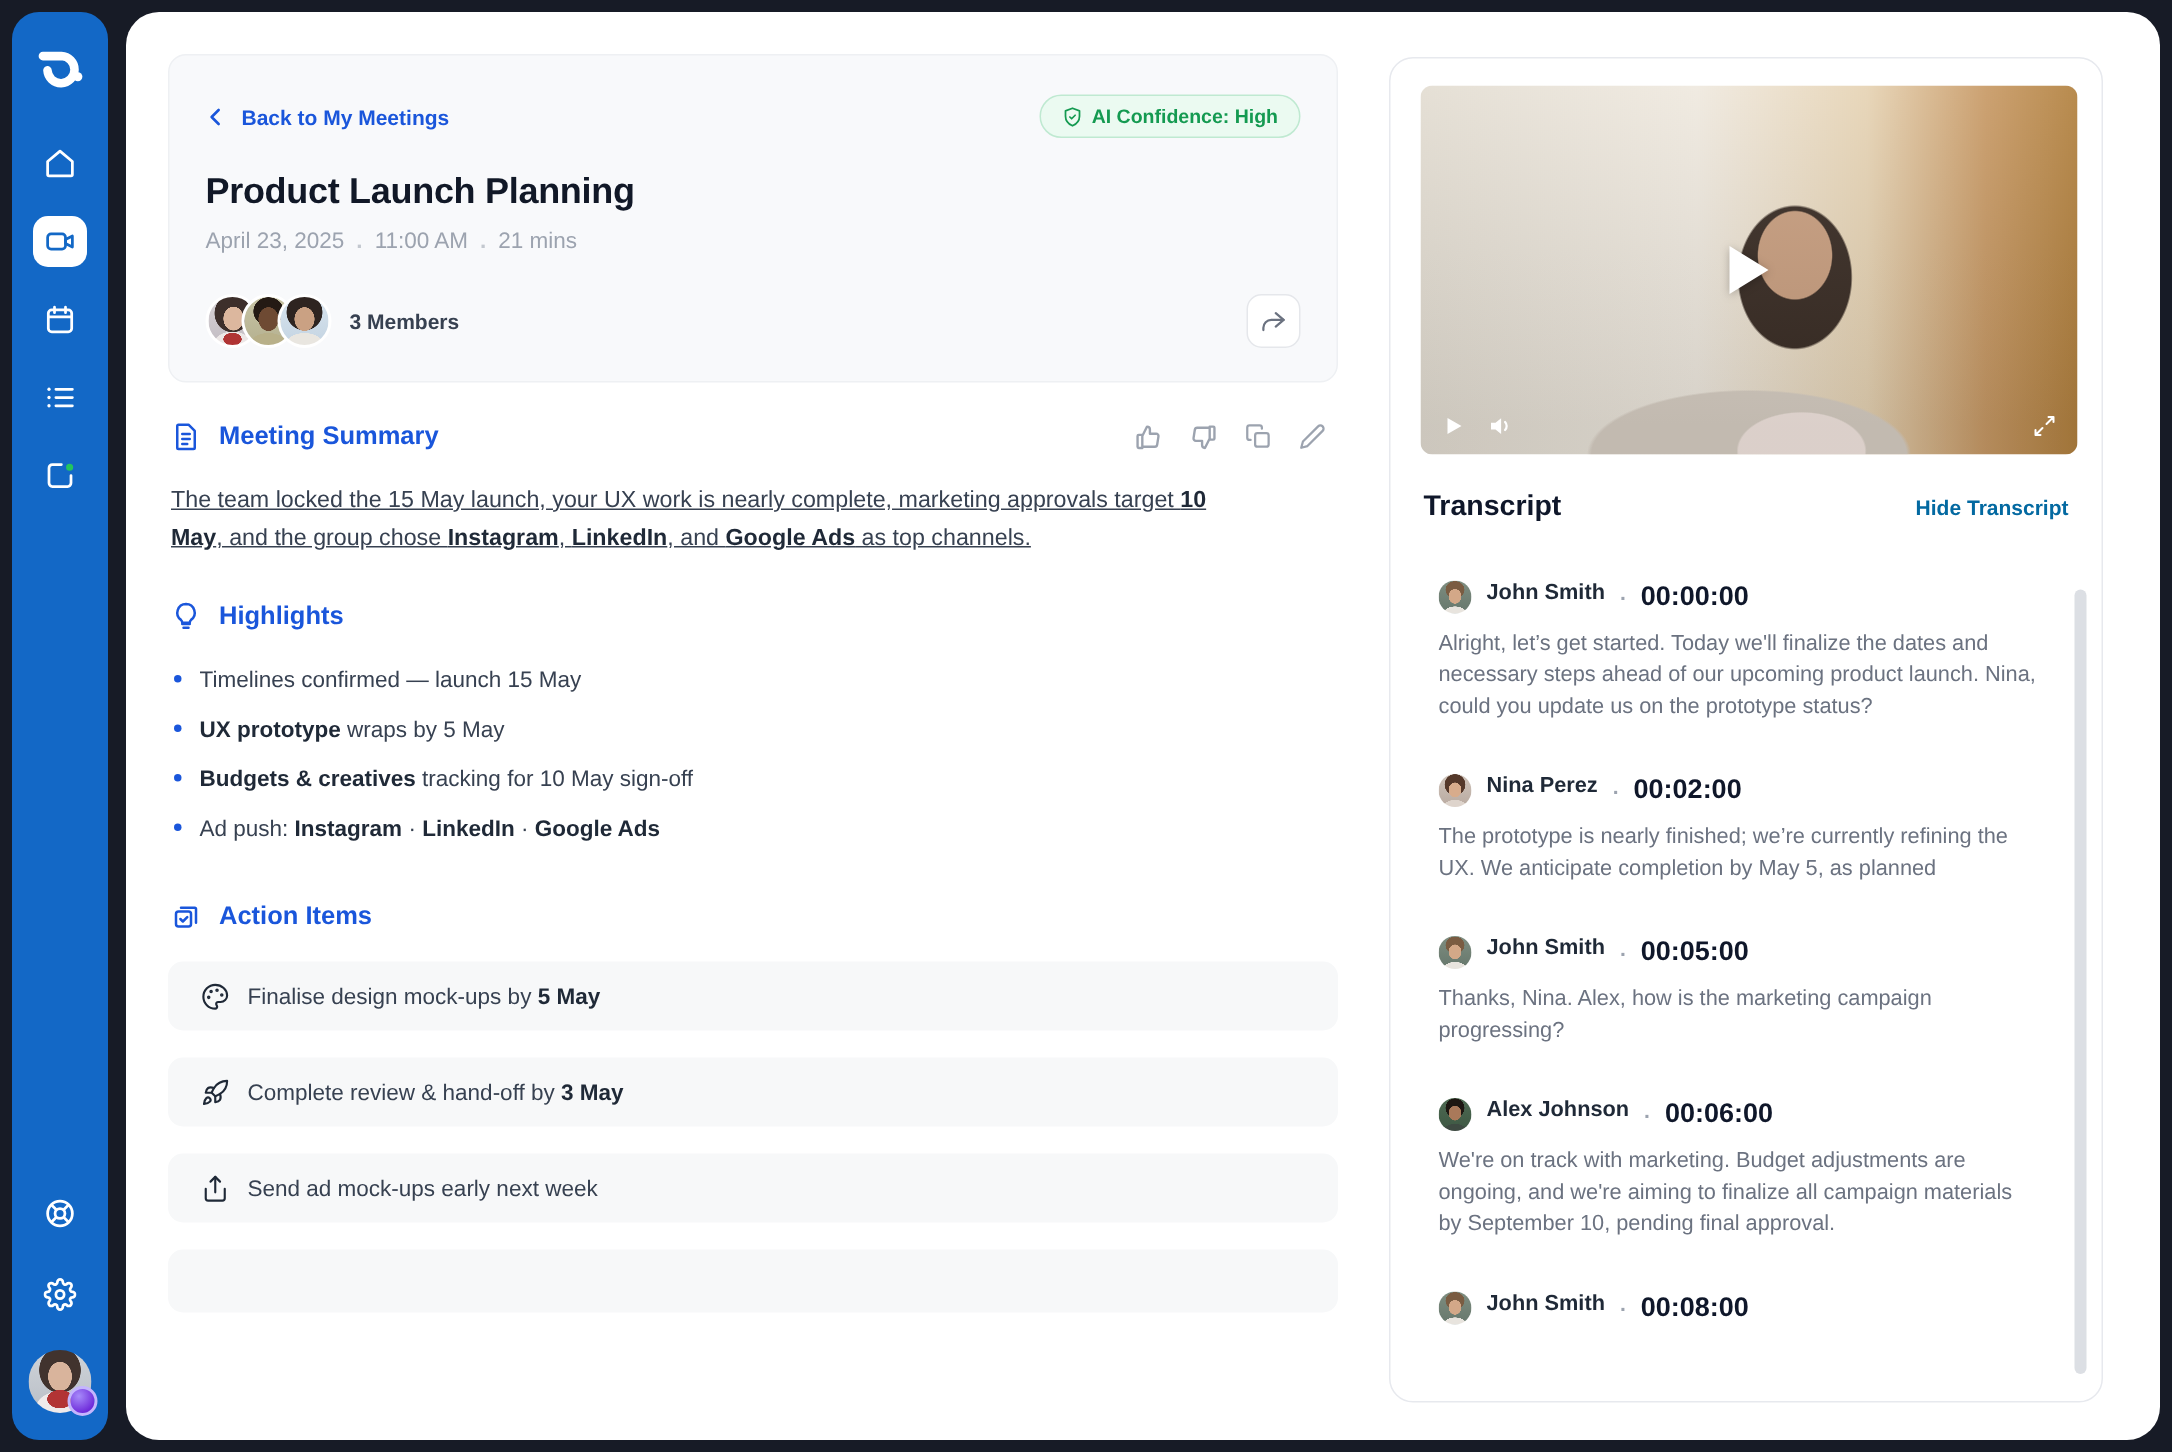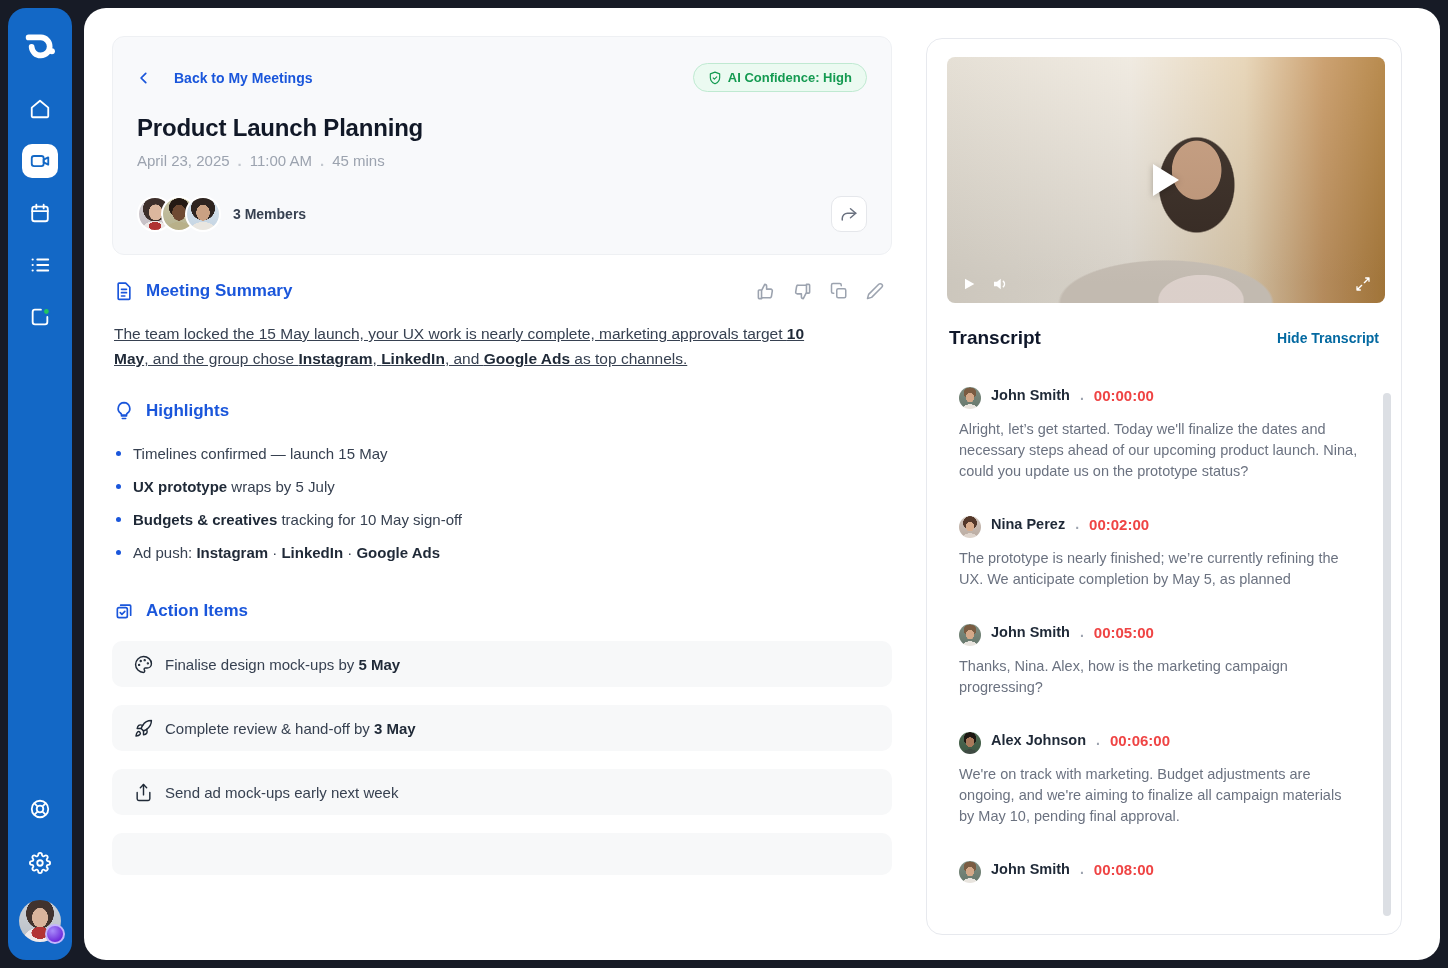--- a/index.html
+++ b/index.html
@@ -29,21 +29,21 @@
   
   .window { position:absolute; left:84px; top:8px; width:1356px; height:952px;
     background:#ffffff; border-radius:22px; overflow:hidden; }
 
   
   .left-col { position:absolute; left:28px; top:28px; width:780px; height:908px; overflow:hidden; }
 
   .header-card { background:#F8F9FB; border:1px solid #EEF0F3; border-radius:12px;
     height:219px; padding:26px 24px 24px 24px; margin-bottom:26px; position:relative; }
   .header-top { display:flex; justify-content:space-between; align-items:center; }
-  .back-link { display:flex; align-items:center; gap:23px; color:#1A56DB; font-weight:700; font-size:14px; cursor:pointer; }
+  .back-link { display:flex; align-items:center; gap:10px; color:#1A56DB; font-weight:700; font-size:14px; cursor:pointer; }
   .conf-badge { display:flex; align-items:center; gap:6px; background:#EBFAF1; border:1px solid #BFE9D1;
     color:#149A51; font-size:13px; font-weight:600; border-radius:999px; padding:6px 14px; }
   .meeting-title { font-size:24px; font-weight:700; color:#111827; margin-top:22px; letter-spacing:-0.2px; }
   .meeting-meta { margin-top:10px; font-size:15px; color:#9CA3AF; display:flex; gap:8px; align-items:center; }
   .meta-dot { color:#C3C8CF; font-weight:700; }
   .members-row { position:absolute; left:24px; right:24px; bottom:22px; display:flex; align-items:center; }
   .avatar-stack { display:flex; }
   .member-avatar { width:36px; height:36px; border-radius:50%; border:2px solid #ffffff; }
   .member-avatar + .member-avatar { margin-left:-12px; }
   .m1 { background:
@@ -130,21 +130,21 @@
       radial-gradient(7px 8px at 50% 48%, #d8ac8c 0 60%, transparent 62%),
       radial-gradient(11px 11px at 50% 32%, #54382a 0 62%, transparent 64%),
       linear-gradient(180deg,#cfc4bb,#b9aaa0); }
   .t-avatar.alex { background:
       radial-gradient(12px 7px at 50% 98%, #3e4a42 0 60%, transparent 62%),
       radial-gradient(7px 8px at 50% 46%, #a9795a 0 60%, transparent 62%),
       radial-gradient(10px 10px at 50% 30%, #1d1712 0 62%, transparent 64%),
       linear-gradient(180deg,#4e6a52,#3d5743); }
   .t-name { font-size:14.5px; font-weight:700; color:#1F2937; }
   .t-sep { color:#9CA3AF; font-weight:700; font-size:14px; }
-  .t-time { font-size:15px; font-weight:600; color:#ef4444; cursor:pointer; }
+  .t-time { font-size:18px; font-weight:600; color:#0f172a; cursor:pointer; }
   .t-text { margin-top:10px; font-size:14.5px; color:#6B7280; line-height:21px; }
 
   .t-scrollbar { position:absolute; right:10px; top:354px; width:8px; height:523px;
     background:#DCDFE4; border-radius:4px; cursor:pointer; }
 </style>
 </head>
 <body>
 
 <nav class="sidebar">
   <div class="logo">
@@ -243,21 +243,21 @@
           </span>
           <span>AI Confidence: High</span>
         </div>
       </div>
       <h1 class="meeting-title">Product Launch Planning</h1>
       <div class="meeting-meta">
         <span>April 23, 2025</span>
         <span class="meta-dot">.</span>
         <span>11:00 AM</span>
         <span class="meta-dot">.</span>
-        <span>45 mins</span>
+        <span>21 mins</span>
       </div>
       <div class="members-row">
         <div class="avatar-stack">
           <span class="member-avatar m1"></span>
           <span class="member-avatar m2"></span>
           <span class="member-avatar m3"></span>
         </div>
         <span class="members-label">3 Members</span>
         <button class="share-btn">
           <span>
@@ -319,21 +319,21 @@
     </div>
     <div class="hl-list">
 
         <div class="hl-item">
           <span class="hl-dot"></span>
           <span><span>Timelines confirmed — launch 15 May</span></span>
         </div>
 
         <div class="hl-item">
           <span class="hl-dot"></span>
-          <span><b>UX prototype</b><span> wraps by 5 July</span></span>
+          <span><b>UX prototype</b><span> wraps by 5 May</span></span>
         </div>
 
         <div class="hl-item">
           <span class="hl-dot"></span>
           <span><b>Budgets &amp; creatives</b><span> tracking for 10 May sign-off</span></span>
         </div>
 
         <div class="hl-item">
           <span class="hl-dot"></span>
           <span><span>Ad push: </span><b>Instagram</b><span> · </span><b>LinkedIn</b><span> · </span><b>Google Ads</b></span>
@@ -453,21 +453,21 @@
           <div class="t-text">Thanks, Nina. Alex, how is the marketing campaign progressing?</div>
         </div>
 
         <div class="t-entry">
           <div class="t-head">
             <span class="t-avatar alex"></span>
             <span class="t-name">Alex Johnson</span>
             <span class="t-sep">.</span>
             <span class="t-time">00:06:00</span>
           </div>
-          <div class="t-text">We're on track with marketing. Budget adjustments are ongoing, and we're aiming to finalize all campaign materials by May 10, pending final approval.</div>
+          <div class="t-text">We're on track with marketing. Budget adjustments are ongoing, and we're aiming to finalize all campaign materials by September 10, pending final approval.</div>
         </div>
 
         <div class="t-entry">
           <div class="t-head">
             <span class="t-avatar john"></span>
             <span class="t-name">John Smith</span>
             <span class="t-sep">.</span>
             <span class="t-time">00:08:00</span>
           </div>
           <div class="t-text"></div>

